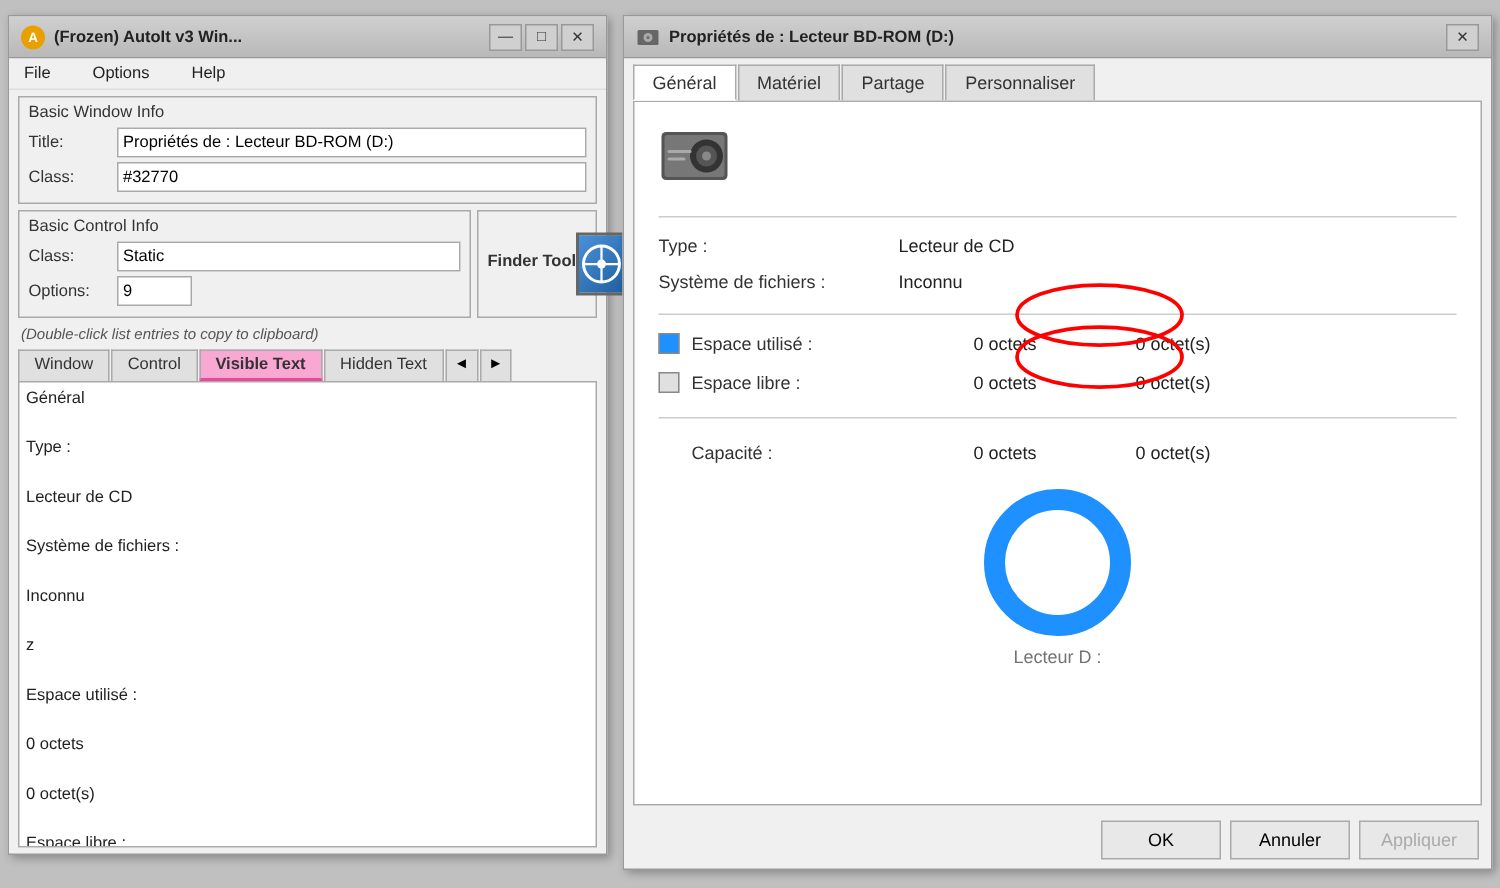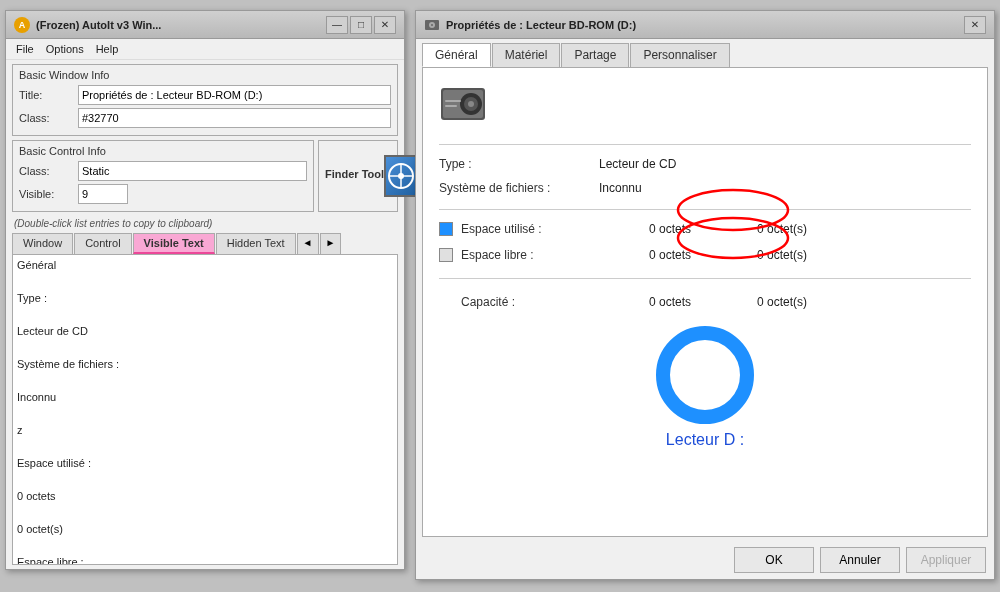--- a/index.html
+++ b/index.html
@@ -68,21 +68,21 @@
       display: flex;
       align-items: center;
       justify-content: center;
       color: #333;
     }
 
     
     .menu-bar {
       display: flex;
       padding: 2px 4px;
-      gap: 0;
+      gap: 16px;
       background: #f0f0f0;
       border-bottom: 1px solid #ddd;
     }
     .menu-item {
       padding: 2px 6px;
       cursor: pointer;
       font-size: 11px;
       color: #222;
     }
 
@@ -350,22 +350,22 @@
     }
 
     
     .donut-container {
       display: flex;
       flex-direction: column;
       align-items: center;
       margin-top: 8px;
     }
     .donut-label {
-      font-size: 16px;
-      color: #1d4ed8;
+      font-size: 12px;
+      color: #737373;
       margin-top: 6px;
     }
 
     
     .red-circle-svg {
       position: absolute;
       pointer-events: none;
     }
 
     
@@ -431,21 +431,21 @@
   </div>
 
   <div class="control-finder-row">
     <div class="control-info-box">
       <div class="section-title">Basic Control Info</div>
       <div class="field-row">
         <div class="field-label">Class:</div>
         <input class="field-input" type="text" readonly="" value="Static" style="">
       </div>
       <div class="field-row">
-        <div class="field-label">Visible:</div>
+        <div class="field-label">Options:</div>
         <input class="field-input" type="text" style="width: 50px; flex: 0 0 auto;" readonly="" value="9">
       </div>
     </div>
     <div class="finder-tool-box">
       <div class="finder-tool-title">Finder Tool</div>
       <div class="finder-tool-icon">
         <svg width="30" height="30" viewBox="0 0 30 30">
           <circle cx="15" cy="15" r="12" fill="none" stroke="white" stroke-width="2"></circle>
           <line x1="15" y1="3" x2="15" y2="27" stroke="white" stroke-width="1.5"></line>
           <line x1="3" y1="15" x2="27" y2="15" stroke="white" stroke-width="1.5"></line>

